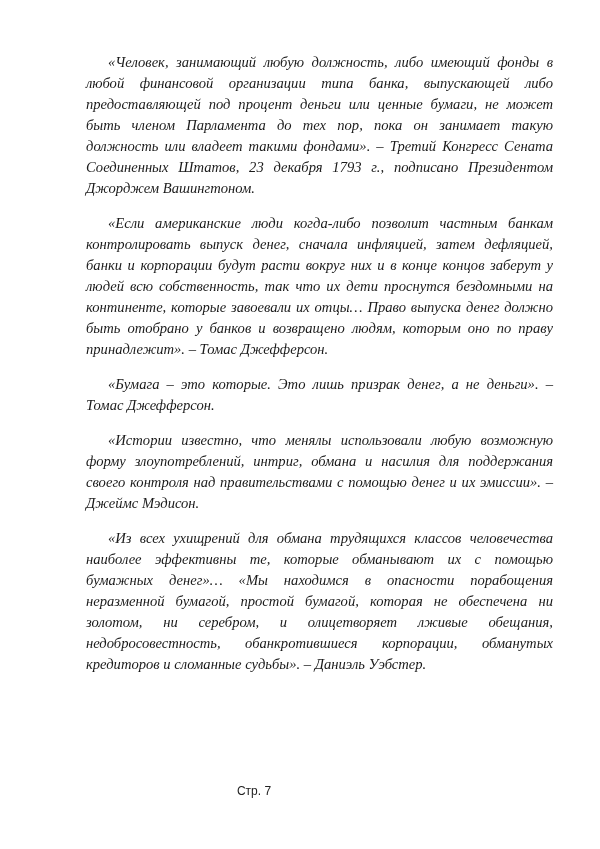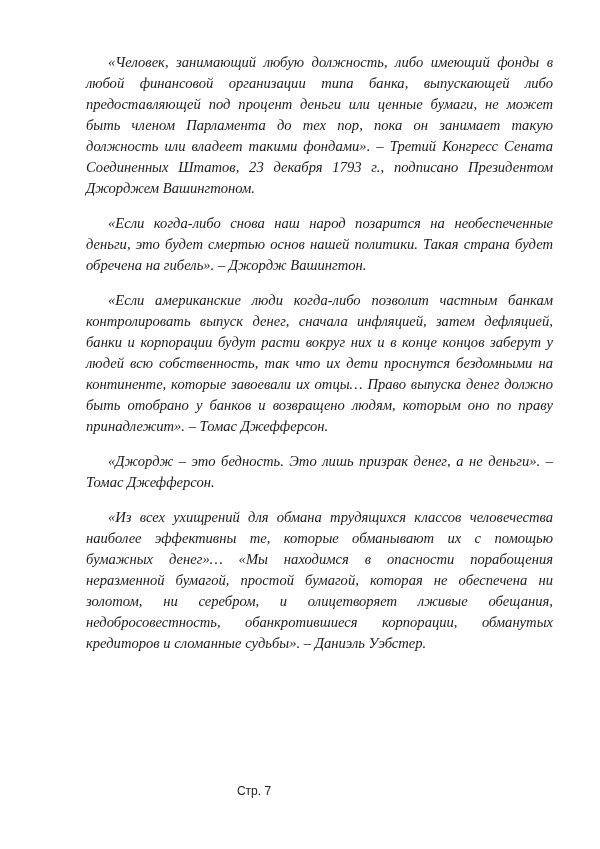--- a/index.html
+++ b/index.html
@@ -30,19 +30,19 @@
     font-family: "Liberation Sans", "DejaVu Sans", sans-serif;
     font-size: 12px;
     color: #222;
   }
 </style>
 </head>
 <body>
 
 <div class="page">
   <p class="para">«Человек, занимающий любую должность, либо имеющий фонды в любой финансовой организации типа банка, выпускающей либо предоставляющей под процент деньги или ценные бумаги, не может быть членом Парламента до тех пор, пока он занимает такую должность или владеет такими фондами». – Третий Конгресс Сената Соединенных Штатов, 23 декабря 1793 г., подписано Президентом Джорджем Вашингтоном.</p>
-  <p class="para">«Если когда-либо снова наш народ позарится на необеспеченные деньги, это будет смертью основ нашей политики. Такая страна будет обречена на гибель». – Джордж Вашингтон.</p>
   <p class="para">«Если американские люди когда-либо позволит частным банкам контролировать выпуск денег, сначала инфляцией, затем дефляцией, банки и корпорации будут расти вокруг них и в конце концов заберут у людей всю собственность, так что их дети проснутся бездомными на континенте, которые завоевали их отцы… Право выпуска денег должно быть отобрано у банков и возвращено людям, которым оно по праву принадлежит». – Томас Джефферсон.</p>
-  <p class="para">«Джордж – это бедность. Это лишь призрак денег, а не деньги». – Томас Джефферсон.</p>
+  <p class="para">«Бумага – это которые. Это лишь призрак денег, а не деньги». – Томас Джефферсон.</p>
+  <p class="para">«Истории известно, что менялы использовали любую возможную форму злоупотреблений, интриг, обмана и насилия для поддержания своего контроля над правительствами с помощью денег и их эмиссии». – Джеймс Мэдисон.</p>
   <p class="para">«Из всех ухищрений для обмана трудящихся классов человечества наиболее эффективны те, которые обманывают их с помощью бумажных денег»… «Мы находимся в опасности порабощения неразменной бумагой, простой бумагой, которая не обеспечена ни золотом, ни серебром, и олицетворяет лживые обещания, недобросовестность, обанкротившиеся корпорации, обманутых кредиторов и сломанные судьбы». – Даниэль Уэбстер.</p>
 </div>
 
 <div class="footer">Стр. 7</div>
 
 </body></html>

